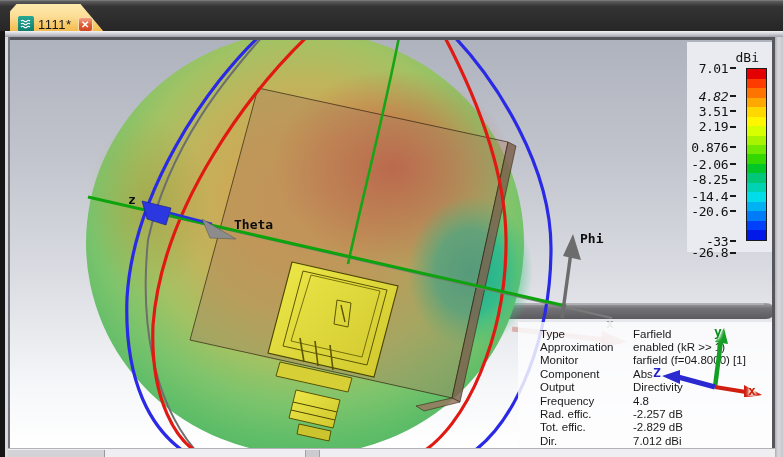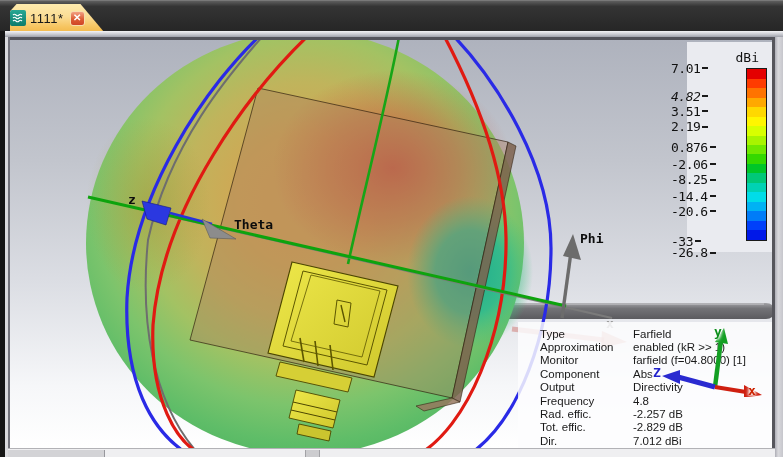--- a/index.html
+++ b/index.html
@@ -5,21 +5,21 @@
   html,body{margin:0;padding:0;}
   body{position:relative;width:783px;height:457px;overflow:hidden;background:#2a2a2a;
        font-family:"Liberation Sans",sans-serif;}
   
   .tabbar{position:absolute;left:0;top:0;width:783px;height:31px;
           background:linear-gradient(180deg,#5e5e5e 0,#343434 18%,#262626 100%);
           border-top:1px solid #787878;box-sizing:border-box;}
   .tab{position:absolute;left:10px;top:3px;width:94px;height:28px;
        background:linear-gradient(180deg,#fdeaae 0,#fbdd95 45%,#f6c45f 82%,#f3ba4e 100%);
        clip-path:polygon(0 100%,0 26%,7% 0,75% 0,100% 100%);
-       display:flex;align-items:center;gap:4px;box-sizing:border-box;}
+       display:flex;align-items:flex-end;gap:4px;padding-left:8px;box-sizing:border-box;}
   .tab-title{font-size:13px;color:#181818;letter-spacing:0.5px;}
   .tab-icon{width:16px;height:16px;border-radius:2px;flex:0 0 16px;
             background:linear-gradient(180deg,#27a894 0,#0d7b6b 100%);
             display:flex;align-items:center;justify-content:center;}
   .tab-close{width:15px;height:15px;border-radius:3px;margin-left:2px;
              background:linear-gradient(180deg,#f2a083 0,#dd5c33 55%,#cf4527 100%);
              border:1px solid #f7ddae;display:flex;align-items:center;justify-content:center;
              color:#fff;font-size:10px;font-weight:bold;line-height:1;box-sizing:border-box;}
   
   .frame-top{position:absolute;left:0;top:31px;width:783px;height:6px;
@@ -38,21 +38,21 @@
   
   .scene{position:absolute;left:8px;top:37px;width:767px;height:411px;}
   .scene-label{position:absolute;font-family:"DejaVu Sans Mono",monospace;font-weight:700;
                font-size:13px;color:#0c0c0c;line-height:1;}
   
   .cb-panel{position:absolute;left:687px;top:42px;width:85px;height:210px;background:#eaebf0;
             font-family:"DejaVu Sans Mono",monospace;color:#111;}
   .cb-title{position:absolute;left:0;top:8px;width:72px;text-align:right;font-size:13px;}
   .cb-bar{position:absolute;left:59px;top:26px;width:21px;height:173px;border:1px solid #1a1a1a;box-sizing:border-box;}
   .cb-ticks{position:absolute;left:0;top:26px;width:59px;height:173px;}
-  .cb-tick{position:absolute;right:16px;height:14px;display:flex;align-items:center;width:100%;}
+  .cb-tick{position:absolute;right:10px;height:14px;display:flex;align-items:center;justify-content:flex-end;width:100%;}
   .cb-tick-label{font-size:13px;letter-spacing:-0.5px;}
   .cb-tick-mark{width:6px;height:2px;background:#1a1a1a;margin-left:2px;}
   
   .info-panel{position:absolute;left:518px;top:322px;width:254px;height:127px;
               background:rgba(253,253,254,0.84);padding:5px 0 0 22px;box-sizing:border-box;}
   .info-row{display:flex;height:13.4px;align-items:center;font-size:11.5px;color:#1a1a1a;}
   .info-label{width:93px;flex:0 0 93px;}
   
   .triad-svg{position:absolute;left:648px;top:327px;width:125px;height:70px;}
   .halo{position:absolute;font-family:"DejaVu Sans Mono",monospace;font-weight:700;font-size:13px;

